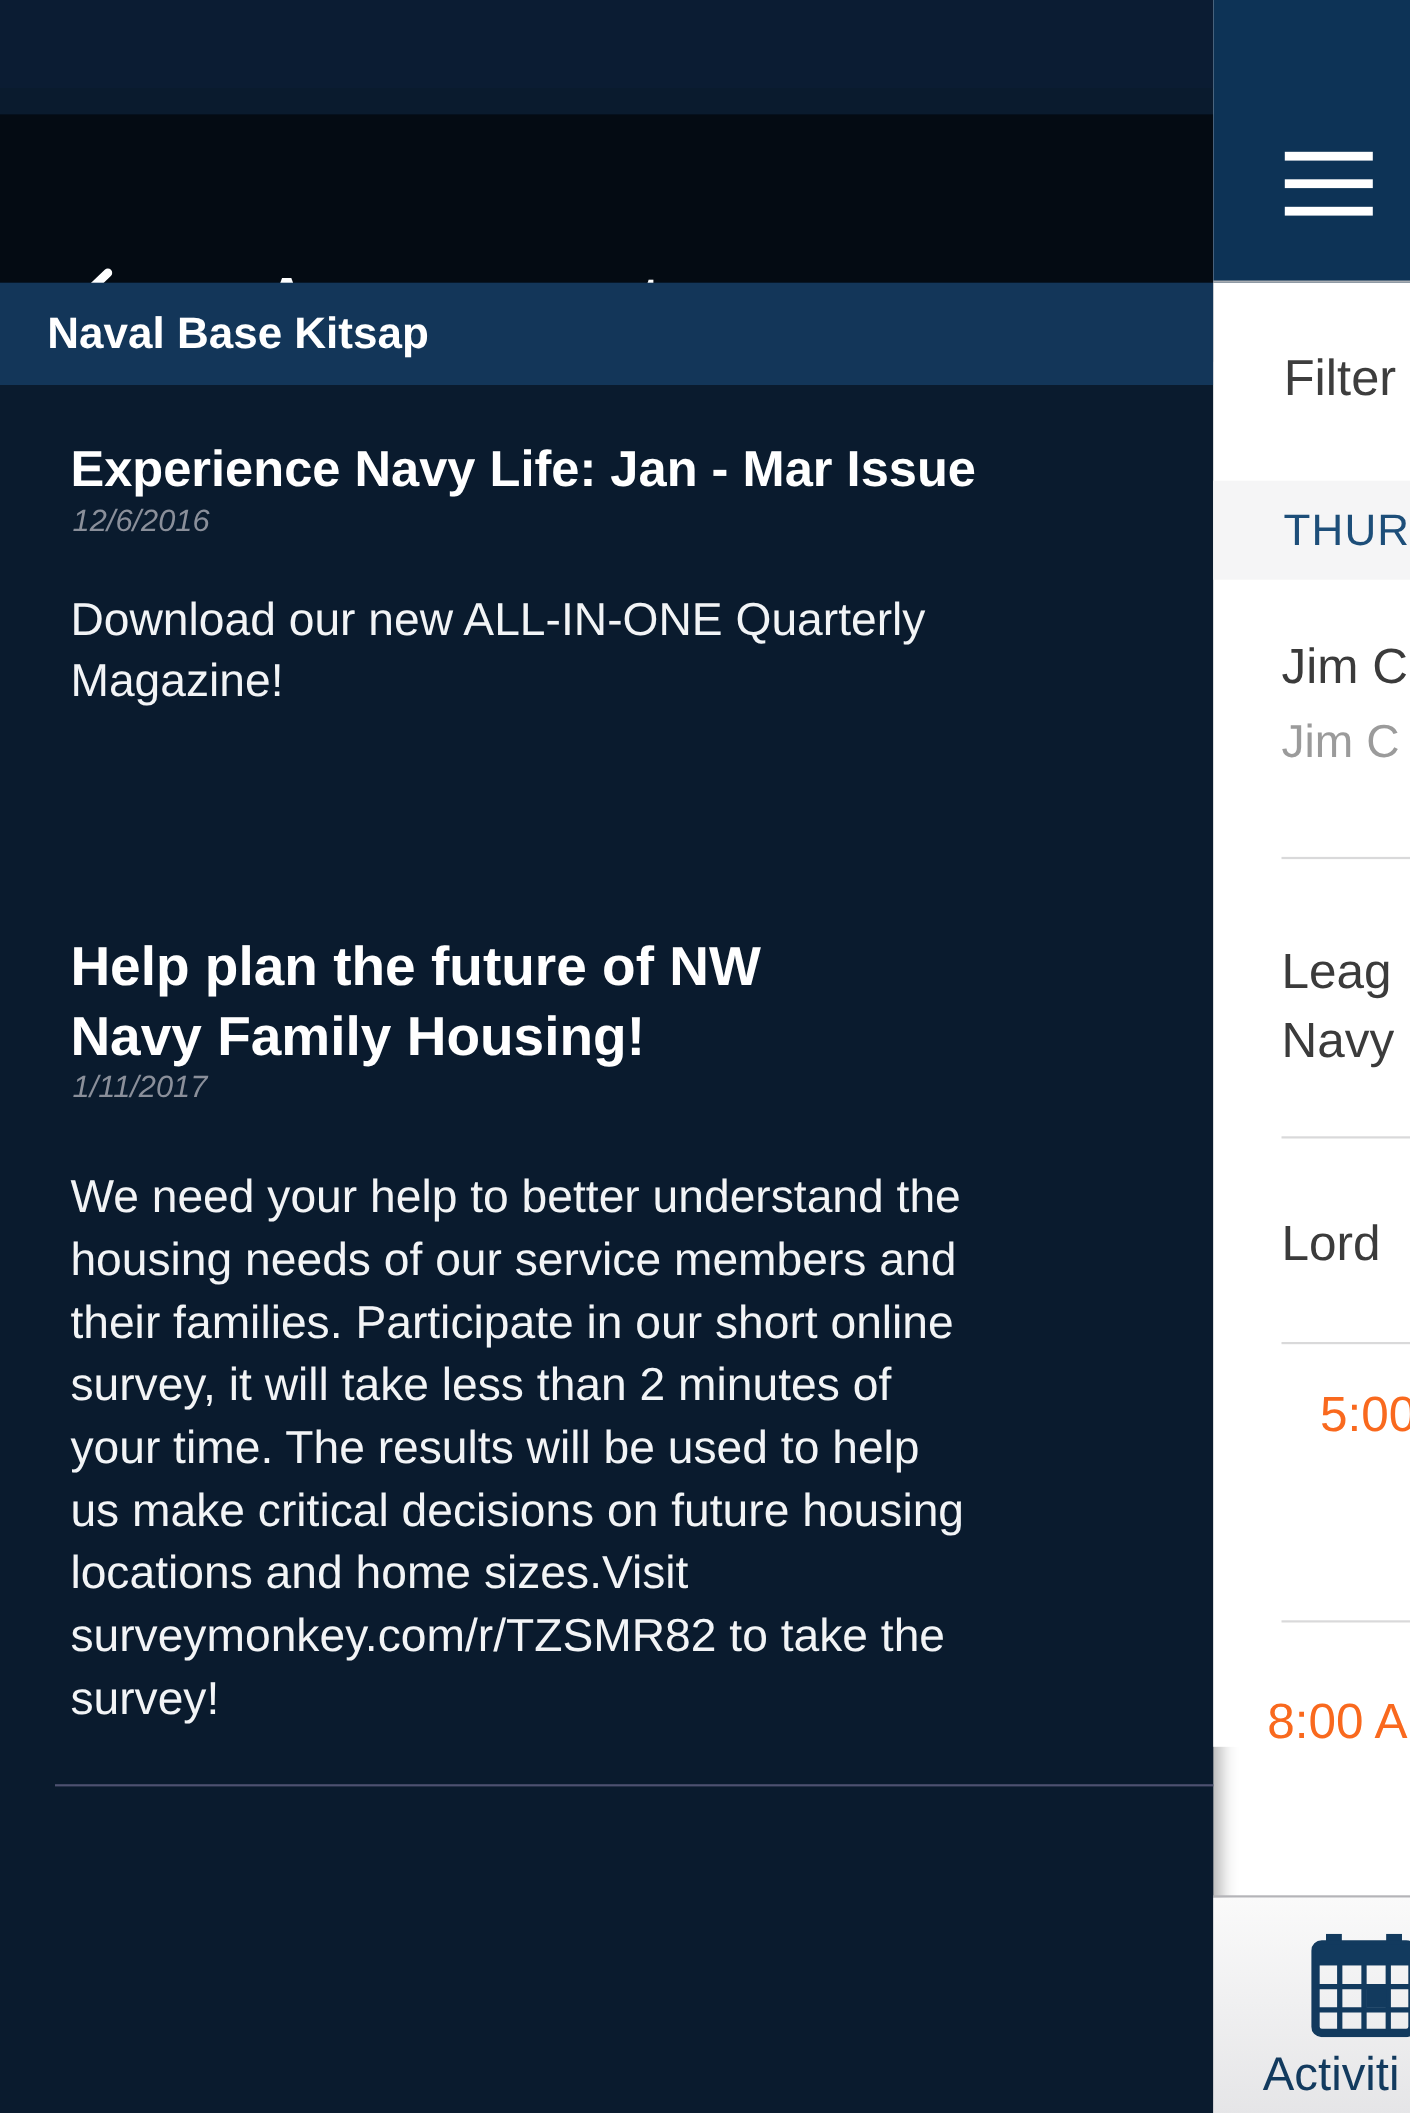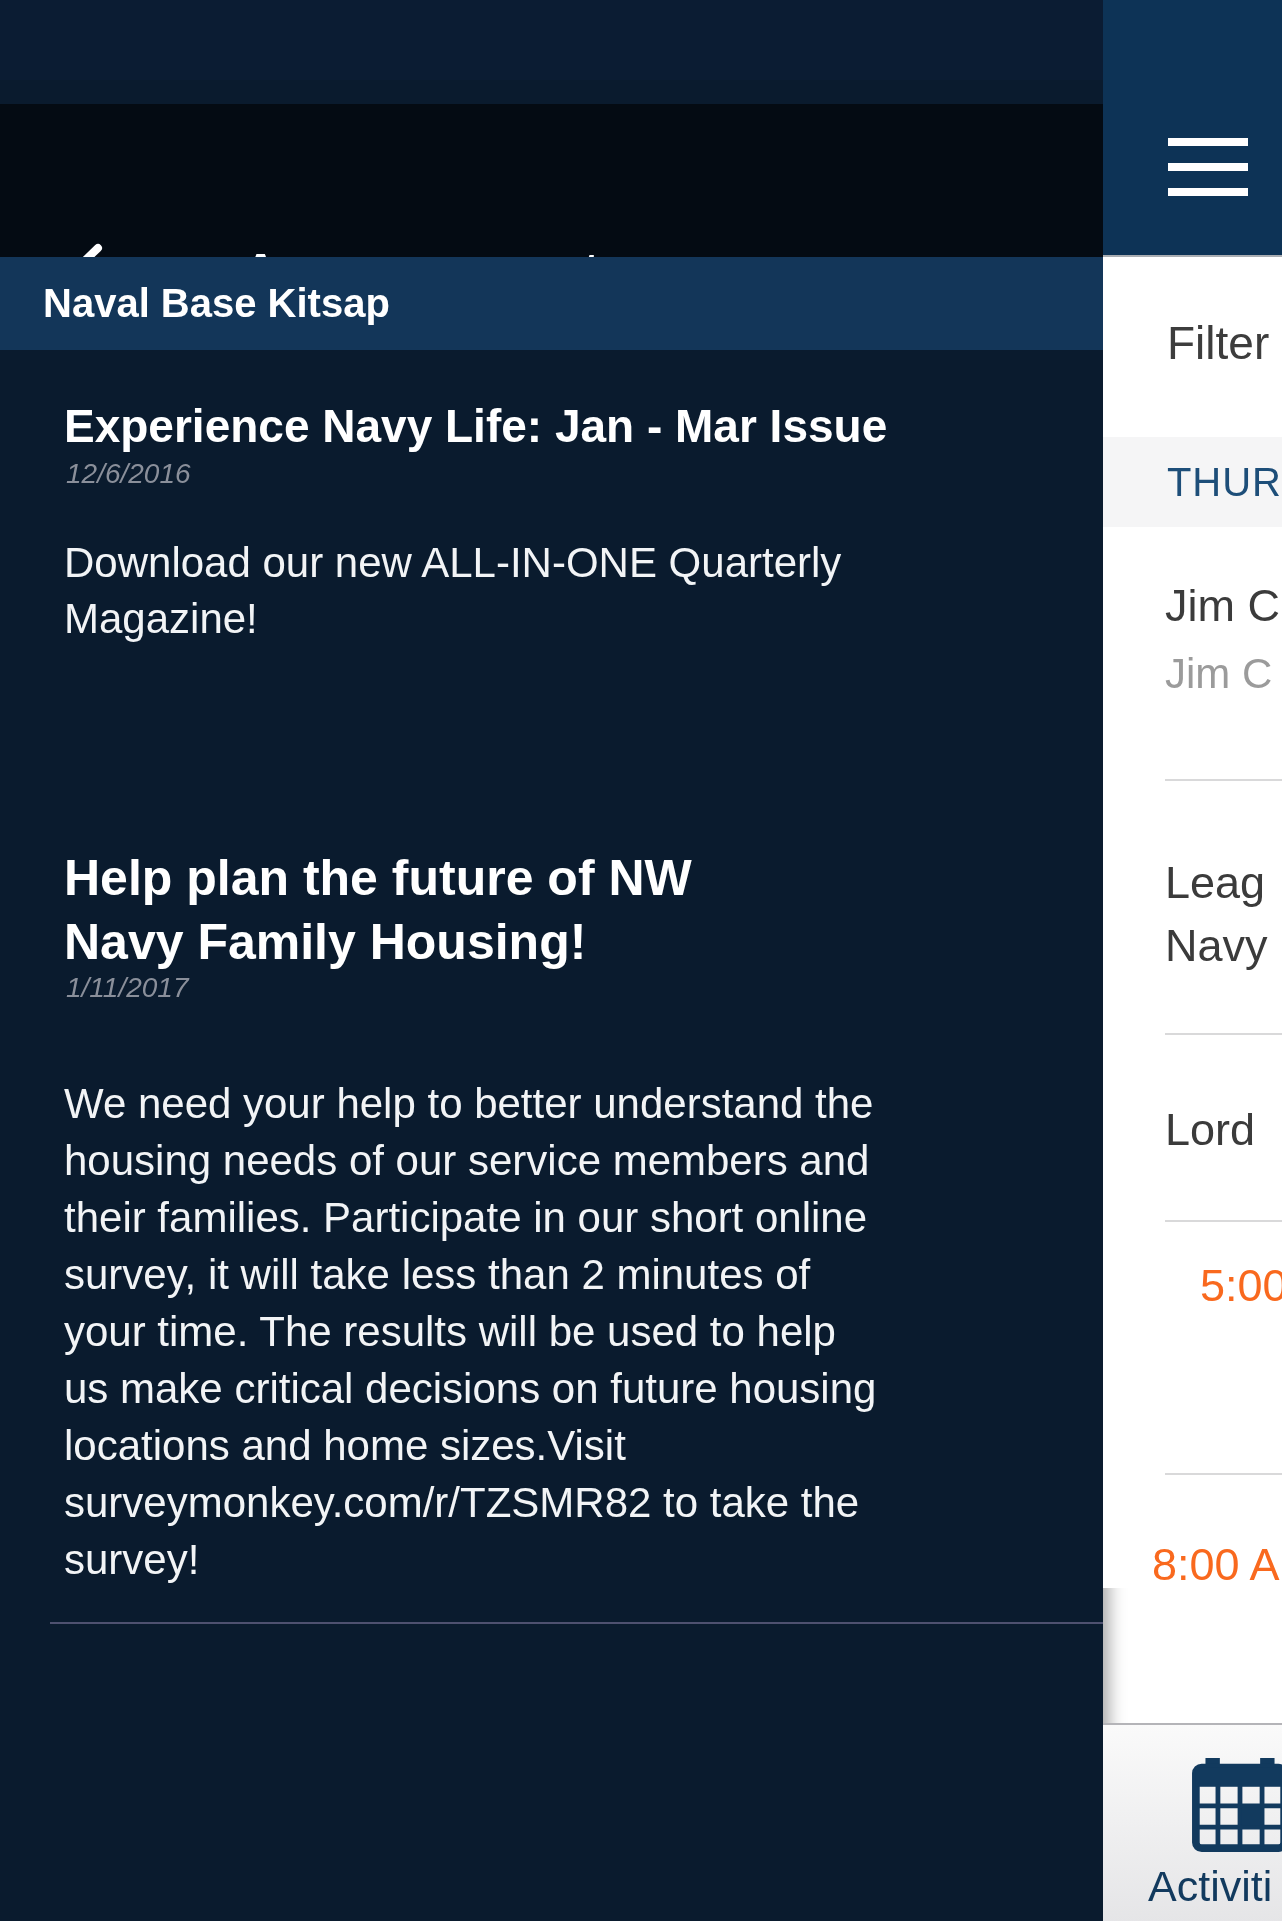--- a/index.html
+++ b/index.html
@@ -20,21 +20,21 @@
   .section-bar.s2{top:710px;}
   .section-bar span{margin-left:43px;color:#ffffff;font-size:40px;font-weight:600;white-space:nowrap;}
   .ann-title{position:absolute;left:64px;color:#ffffff;font-weight:bold;}
   .t1{top:396px;font-size:46px;line-height:60px;width:1000px;}
   .t2{top:846px;font-size:50px;line-height:64px;width:760px;}
   .ann-date{position:absolute;left:66px;color:#8A8F9A;font-size:28px;font-style:italic;}
   .d1{top:458px;}
   .d2{top:972px;}
   .ann-body{position:absolute;left:64px;color:#F2F4F6;font-size:42px;}
   .b1{top:535px;line-height:56px;width:800px;}
-  .b2{top:1059px;line-height:57px;width:815px;margin-top:16px;}
+  .b2{top:1059px;line-height:57px;width:815px;}
   .drawer-divider{position:absolute;left:50px;top:1622px;width:1053px;height:2px;background:#4E5170;}
 
   
   .rpanel{position:absolute;left:1103px;top:0;width:179px;height:1588px;background:#ffffff;}
   .rheader{position:absolute;left:0;top:0;width:179px;height:255px;background:#0D3356;border-bottom:2px solid #A9ADB2;}
   .hamburger{position:absolute;left:65px;top:138px;width:80px;height:56px;cursor:pointer;}
   .hamburger .bar{width:80px;height:8px;background:#ffffff;margin-bottom:17px;}
   .filter-label{position:absolute;left:64px;top:316px;font-size:46px;color:#3D3D3D;white-space:nowrap;}
   .day-band{position:absolute;left:0;top:437px;width:179px;height:90px;background:#F5F5F6;display:flex;align-items:center;justify-content:flex-end;}
   .day-band span{margin-left:50px;font-size:40px;color:#1D4E79;letter-spacing:1px;white-space:nowrap;}

